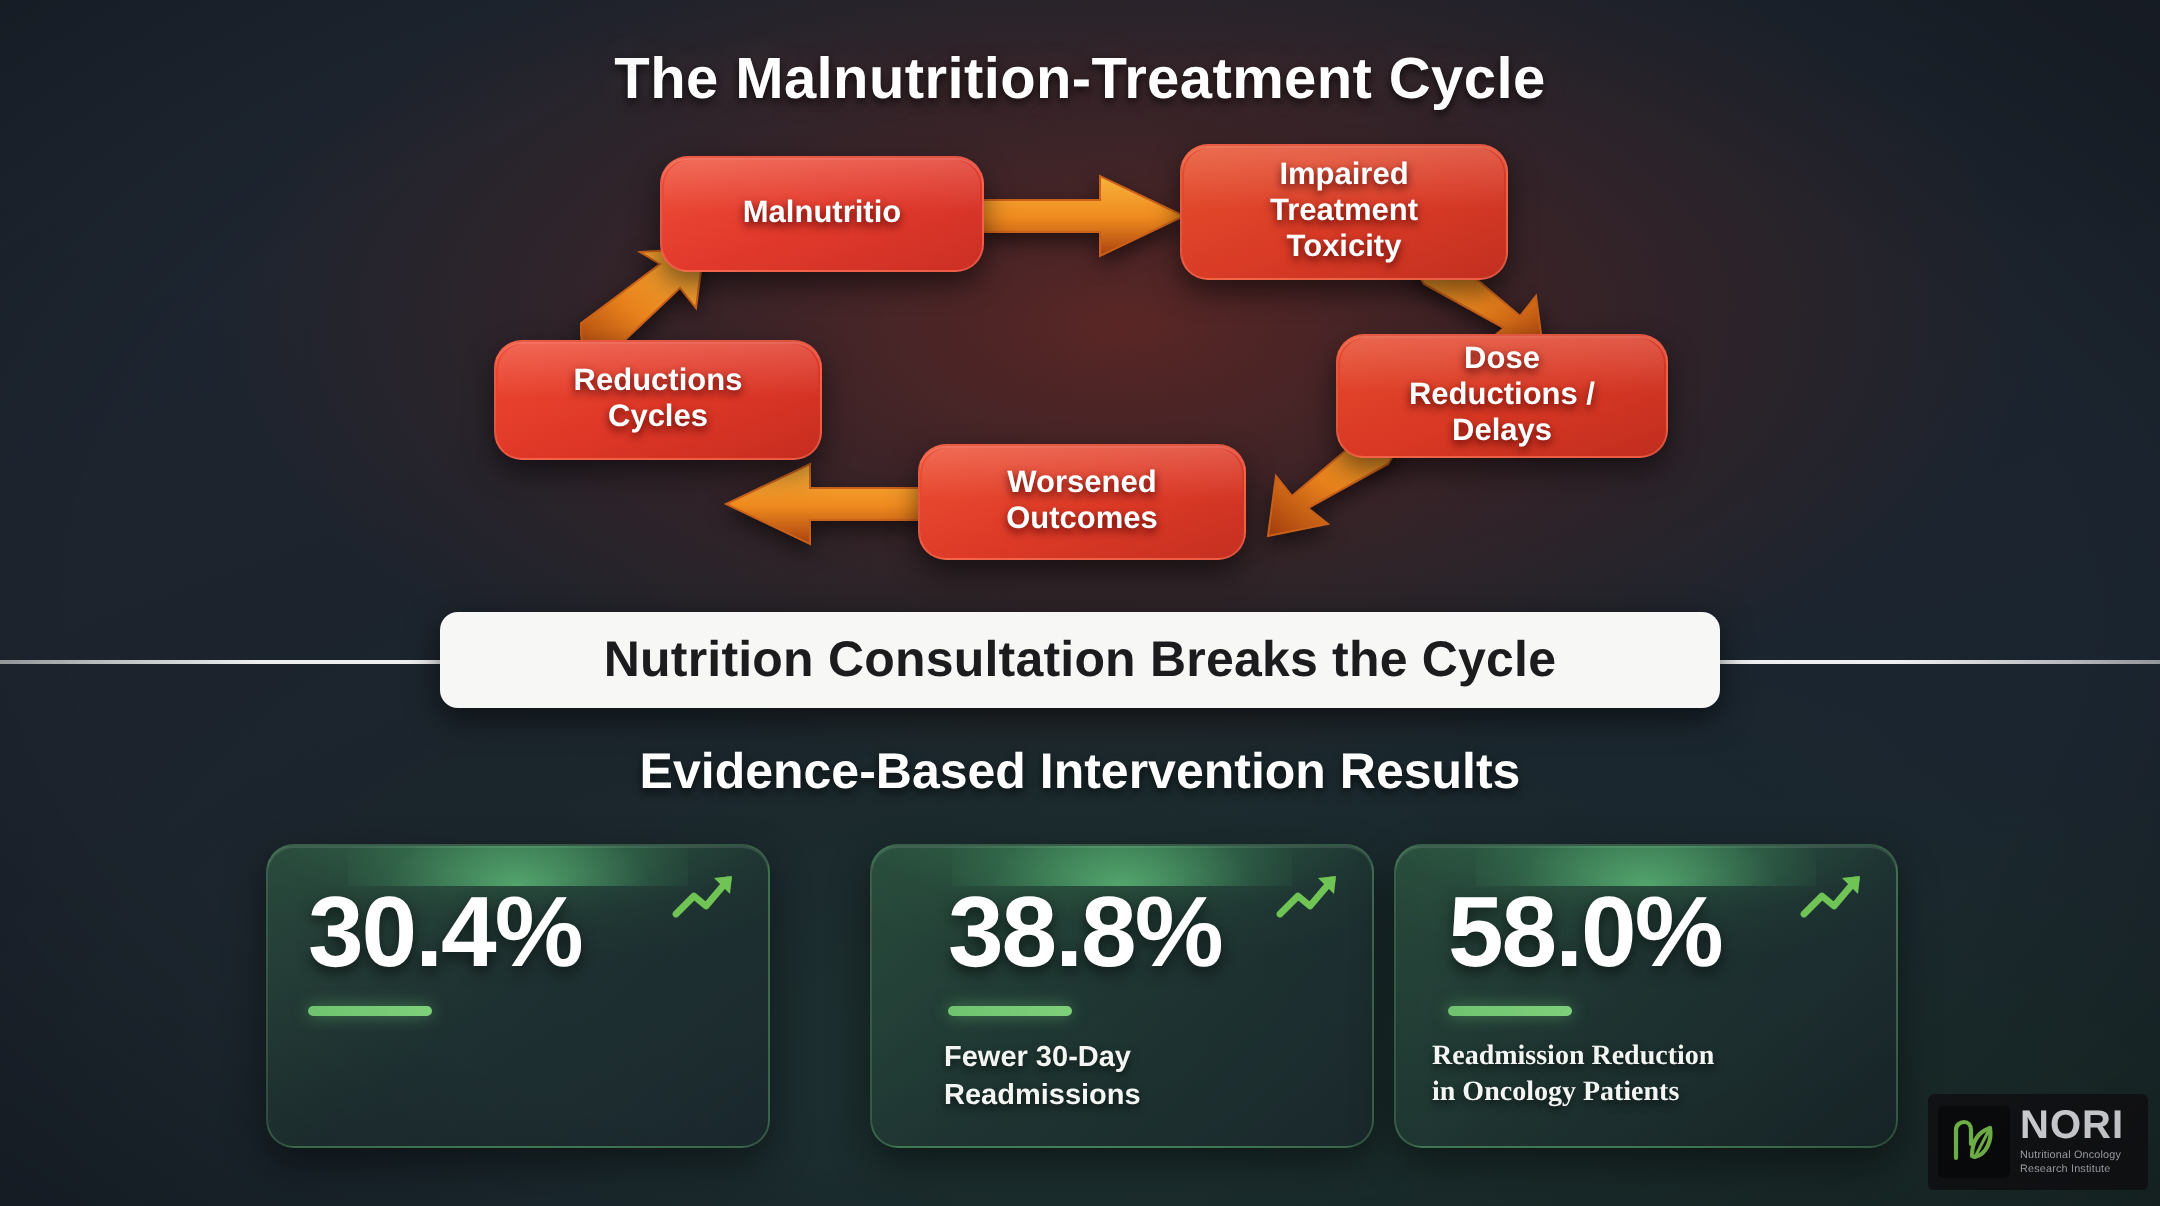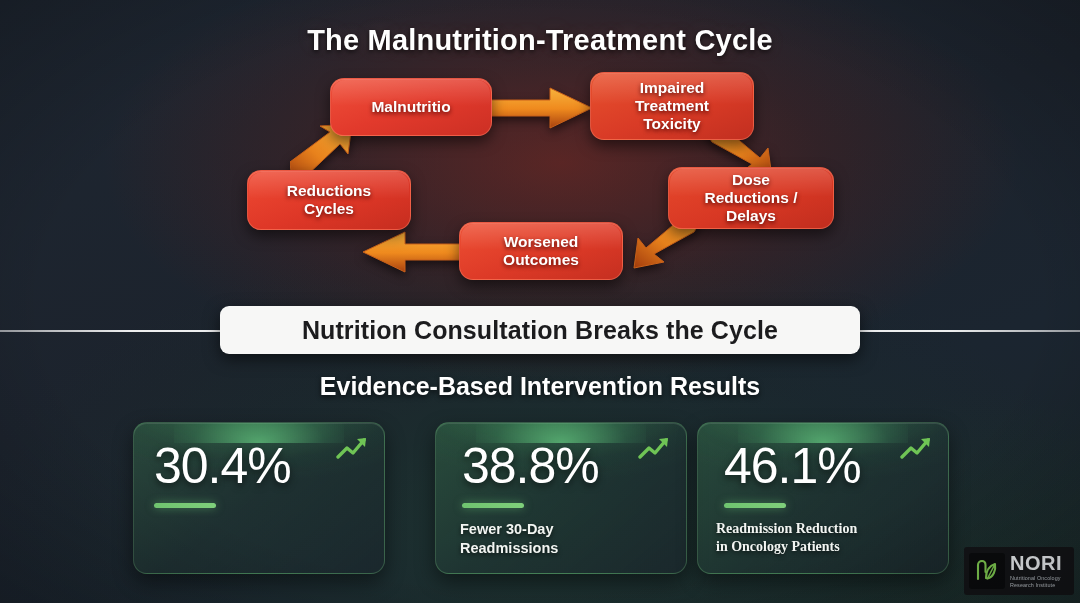--- a/index.html
+++ b/index.html
@@ -142,42 +142,42 @@
     width: 170px; height: 42px;
     background: radial-gradient(ellipse at 50% 100%, rgba(120,240,150,0.55) 0%, rgba(90,210,130,0.12) 55%, rgba(0,0,0,0) 80%);
     pointer-events: none;
   }
   .trend-icon {
     position: absolute; top: 12px; right: 16px;
     width: 32px; height: 26px;
   }
   .stat-value {
     position: relative; z-index: 2;
-    font-size: 50px; font-weight: normal; color: #ffffff;
+    font-size: 50px; font-weight: bold; color: #ffffff;
     line-height: 1.0;
     letter-spacing: -1px;
     text-shadow: 0 3px 7px rgba(0,0,0,0.55);
     margin-top: 2px;
   }
   .stat-rule {
     position: relative; z-index: 2;
     width: 62px; height: 5px; border-radius: 3px;
     background: linear-gradient(90deg, #6fc36f 0%, #7fd07b 100%);
     margin-top: 12px; margin-bottom: 12px;
     box-shadow: 0 0 8px rgba(110,200,120,0.5);
   }
   .stat-label {
     position: relative; z-index: 2;
     font-size: 14.5px; font-weight: bold; color: #f2f5f2;
     line-height: 1.3;
     text-shadow: 0 2px 4px rgba(0,0,0,0.6);
   }
   .card-2 .stat-value, .card-2 .stat-rule, .card-2 .stat-label,
   .card-3 .stat-value, .card-3 .stat-rule, .card-3 .stat-label { }
-  .card-2 { padding-left: 22px; margin-left: 40px; }
+  .card-2 { padding-left: 34px; margin-left: 40px; }
   .card-3 { padding-left: 18px; }
   .card-2 .stat-label, .card-3 .stat-label { }
   .card-1 .stat-value { margin-left: 2px; }
   .card-2 .stat-value { margin-left: 4px; }
   .card-3 .stat-value { margin-left: 8px; }
   .card-1 .stat-rule  { margin-left: 2px; }
   .card-2 .stat-rule  { margin-left: 4px; }
   .card-3 .stat-rule  { margin-left: 8px; }
   .card-1 .stat-label { margin-left: 0px; }
   .card-2 .stat-label { margin-left: 2px; }
@@ -339,21 +339,21 @@
       <div class="stat-label" style="white-space:pre-line">Fewer 30-Day
 Readmissions</div>
     </div>
 
     <div class="card card-3">
       <div class="card-glow"></div>
       <svg class="trend-icon" viewBox="0 0 32 26">
         <polyline points="2,22 11,13 17,18 28,5" fill="none" stroke="#6fc455" stroke-width="3.4" stroke-linecap="round" stroke-linejoin="round"></polyline>
         <polygon points="21,4 30,3 29,12" fill="#6fc455"></polygon>
       </svg>
-      <div class="stat-value">46.1%</div>
+      <div class="stat-value">58.0%</div>
       <div class="stat-rule"></div>
       <div class="stat-label" style="white-space:pre-line">Readmission Reduction
 in Oncology Patients</div>
     </div>
   </div>
 
   <div class="logo">
     <div class="logo-mark">
       <svg width="26" height="26" viewBox="0 0 26 26">
         <path d="M4,21 L4,7 C4,4.5 6,3 8,3 C10,3 11.5,4.5 11.5,7 L11.5,14" fill="none" stroke="#7ec850" stroke-width="2.1" stroke-linecap="round"></path>

